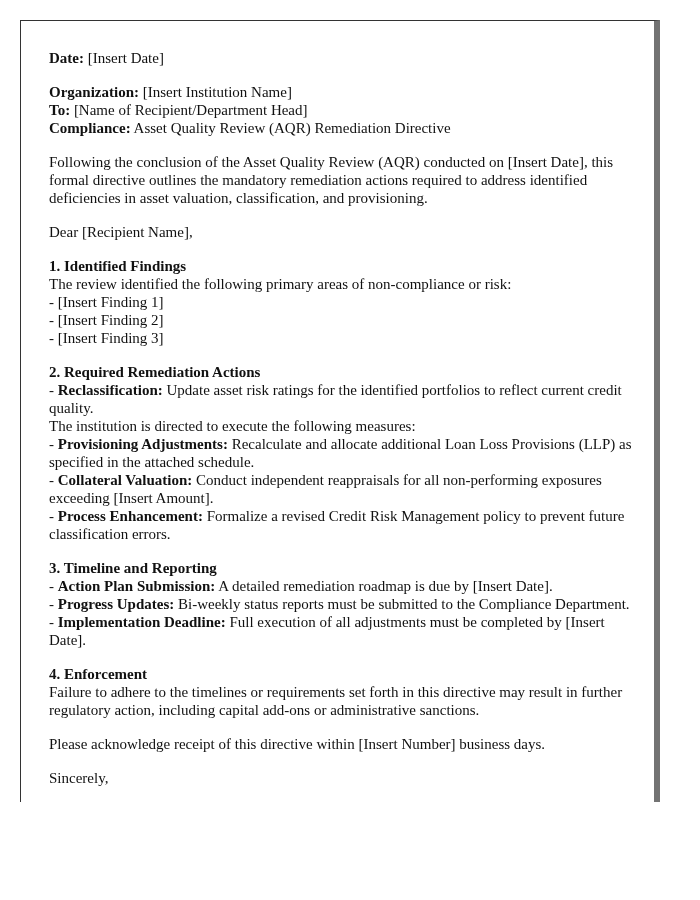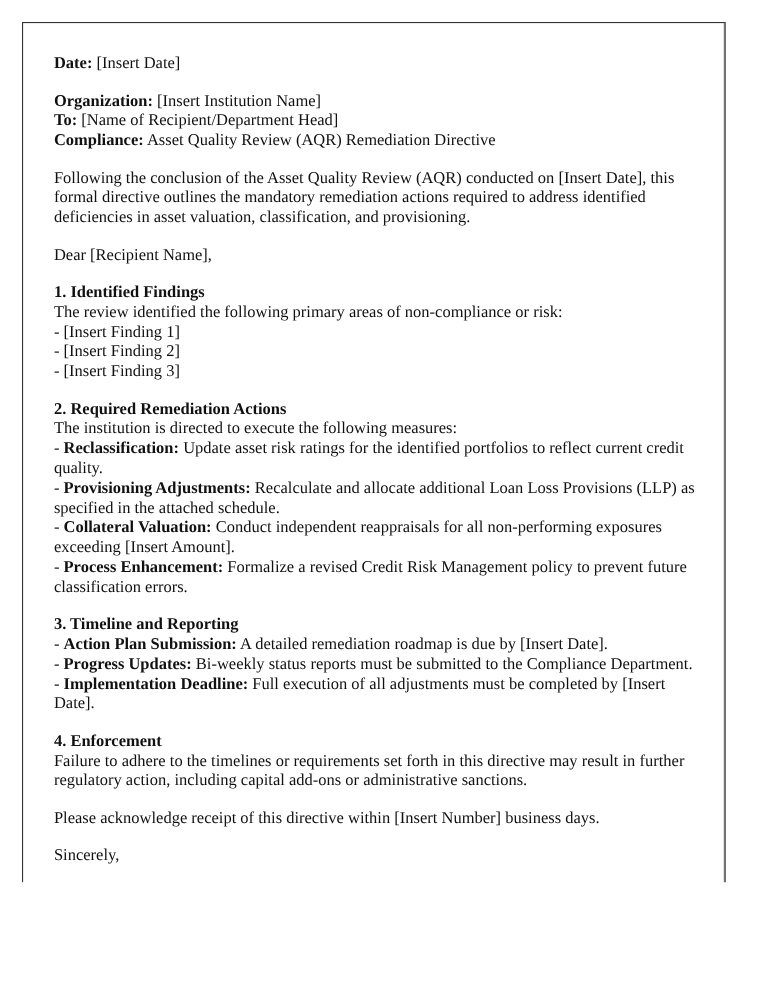--- a/index.html
+++ b/index.html
@@ -14,21 +14,21 @@
       font-family: "Liberation Serif", "DejaVu Serif", serif;
       color: #111111;
     }
     .page {
       position: absolute;
       left: 20px;
       top: 20px;
       width: 640px;
       height: 782px;
       border-left: 1px solid #333333;
-      border-right: 2px solid #737373;
+      border-right: 6px solid #737373;
       border-top: 1px solid #333333;
       overflow: hidden;
       box-sizing: border-box;
     }
     .content {
       position: absolute;
       left: 28px;
       top: 28px;
       width: 590px;
       font-size: 15px;
@@ -62,22 +62,22 @@
     <div class="block">
       <b class="item">1. Identified Findings</b>
       <span class="item">The review identified the following primary areas of non-compliance or risk:</span>
       <span class="item">- [Insert Finding 1]</span>
       <span class="item">- [Insert Finding 2]</span>
       <span class="item">- [Insert Finding 3]</span>
     </div>
 
     <div class="block">
       <b class="item">2. Required Remediation Actions</b>
+      <span class="item"><span>- </span><b>Reclassification:</b><span> Update asset risk ratings for the identified portfolios to reflect current credit quality.</span></span>
       <span class="item">The institution is directed to execute the following measures:</span>
-      <span class="item"><span>- </span><b>Reclassification:</b><span> Update asset risk ratings for the identified portfolios to reflect current credit quality.</span></span>
       <span class="item"><span>- </span><b>Provisioning Adjustments:</b><span> Recalculate and allocate additional Loan Loss Provisions (LLP) as specified in the attached schedule.</span></span>
       <span class="item"><span>- </span><b>Collateral Valuation:</b><span> Conduct independent reappraisals for all non-performing exposures exceeding [Insert Amount].</span></span>
       <span class="item"><span>- </span><b>Process Enhancement:</b><span> Formalize a revised Credit Risk Management policy to prevent future classification errors.</span></span>
     </div>
 
     <div class="block">
       <b class="item">3. Timeline and Reporting</b>
       <span class="item"><span>- </span><b>Action Plan Submission:</b><span> A detailed remediation roadmap is due by [Insert Date].</span></span>
       <span class="item"><span>- </span><b>Progress Updates:</b><span> Bi-weekly status reports must be submitted to the Compliance Department.</span></span>
       <span class="item"><span>- </span><b>Implementation Deadline:</b><span> Full execution of all adjustments must be completed by [Insert Date].</span></span>

